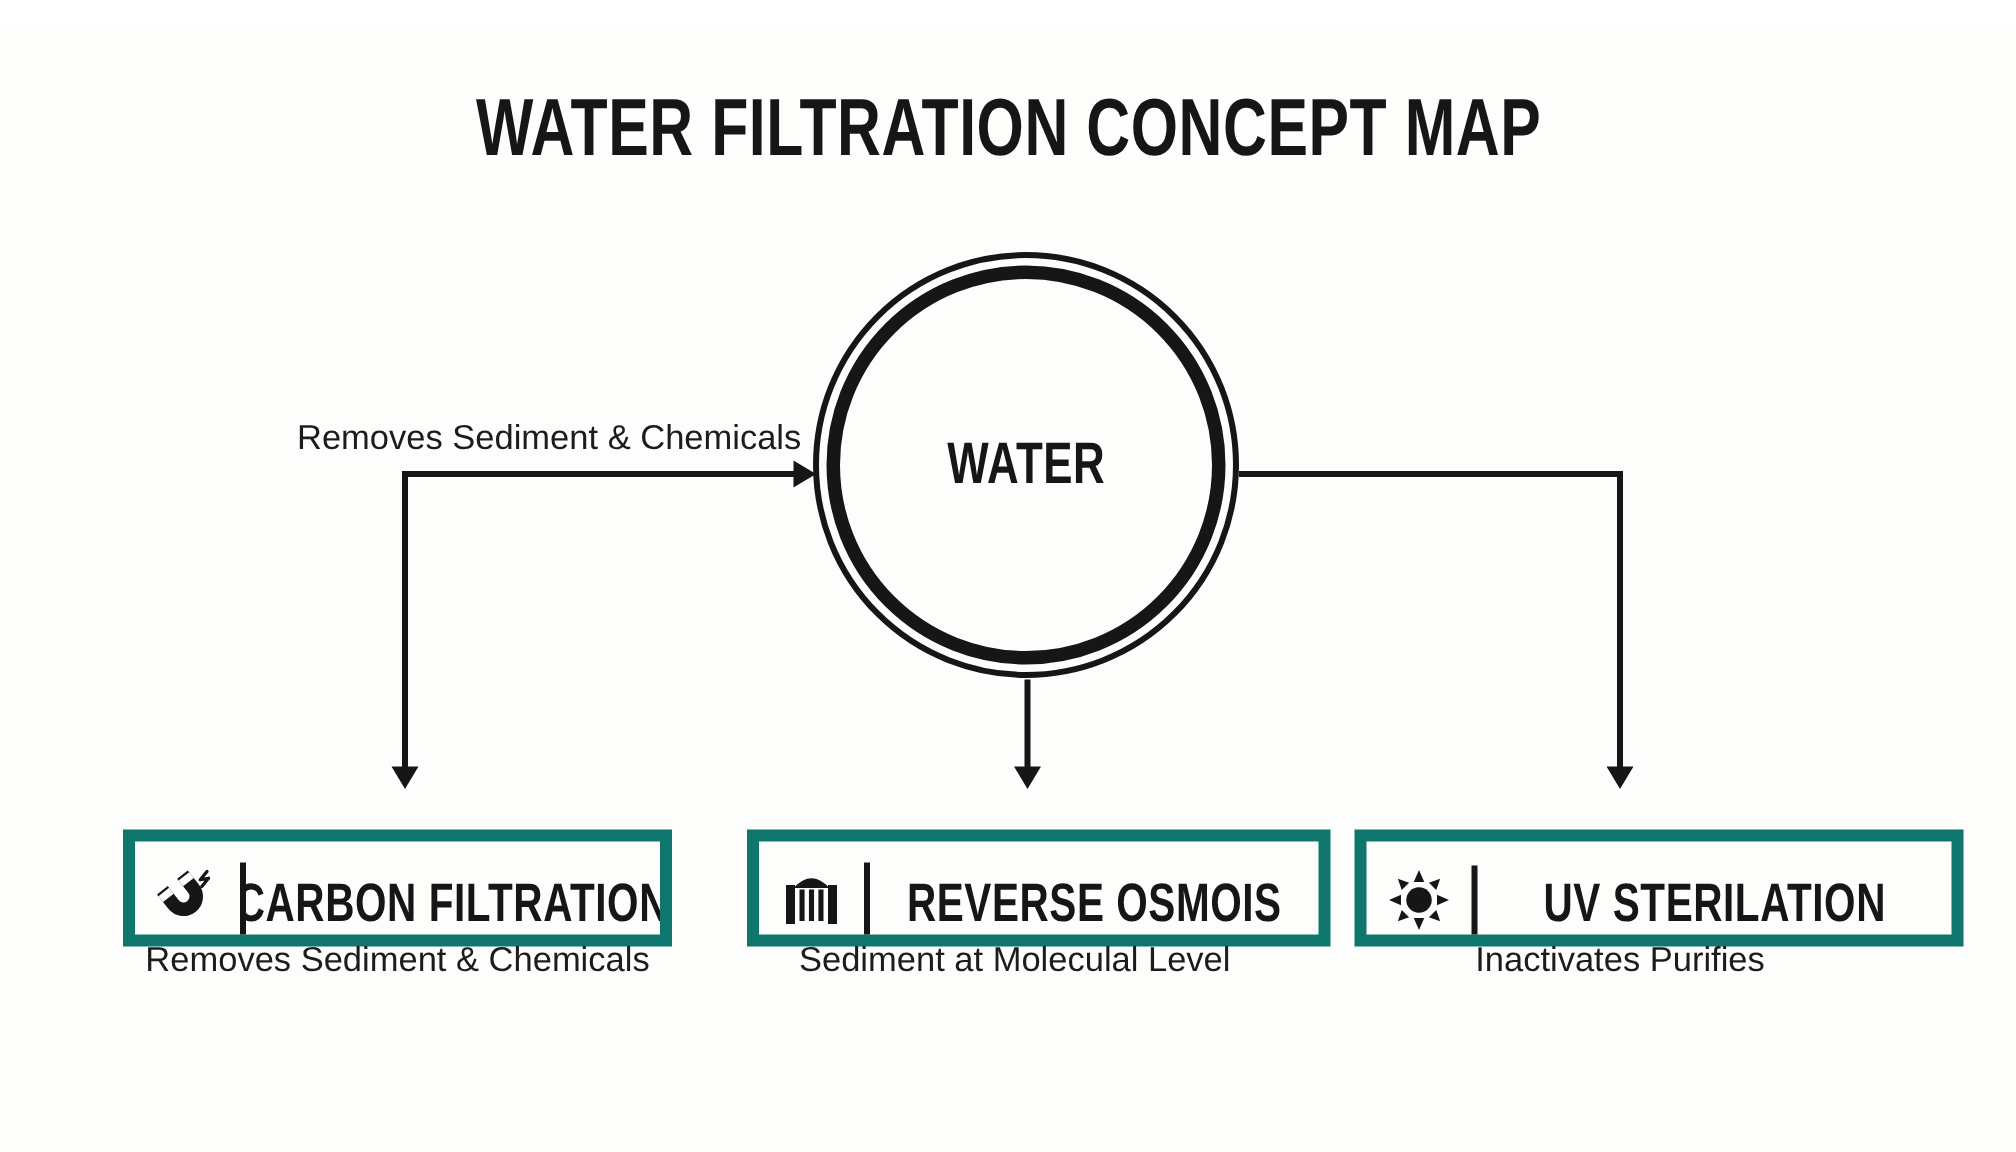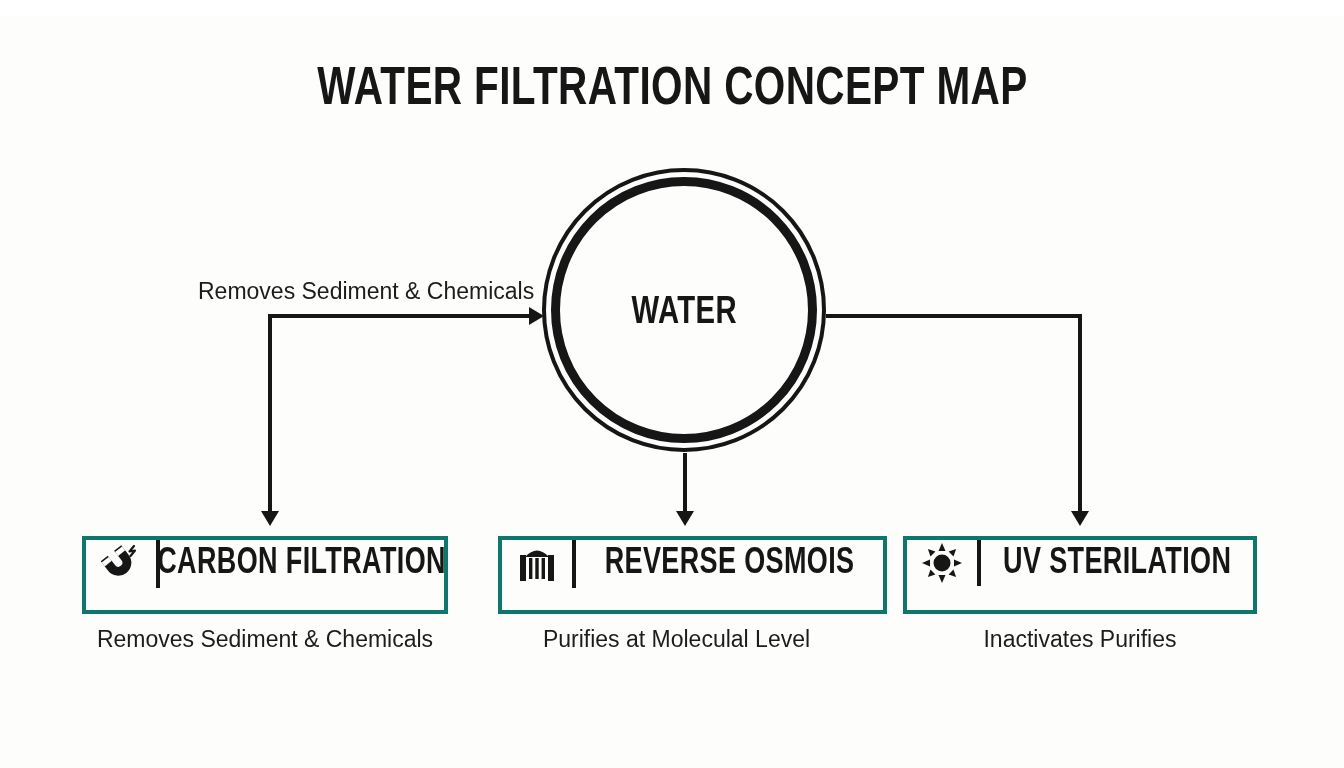--- a/index.html
+++ b/index.html
@@ -37,37 +37,37 @@
   .arrow-down {
     position:absolute; width:0; height:0;
     border-left:9px solid transparent; border-right:9px solid transparent;
     border-top:15px solid #161616;
   }
   .edge-label {
     position:absolute; left:198px; top:262px; font-size:23px; color:#1c1c1c;
   }
   
   .node-box {
-    position:absolute; top:520px; height:78px;
-    border:4px solid #0f766e; display:flex; align-items:flex-start; background:transparent;
+    position:absolute; top:537px; height:78px;
+    border:8px solid #0f766e; display:flex; align-items:flex-end; background:transparent;
   }
   .icon-cell {
     width:74px; flex:none; border-right:4px solid #161616;
     display:flex; align-items:center; justify-content:center;
   }
   .label-cell {
     flex:1; display:flex; align-items:center; justify-content:center;
     font-size:36px; color:#161616; overflow:hidden;
   }
   .caption {
     position:absolute; top:610px; font-size:23px; color:#1c1c1c; text-align:center;
   }
   #box-carbon { left:82px;  width:366px; }
   #box-ro     { left:498px; width:389px; }
-  #box-uv     { left:903px; width:354px; }
+  #box-uv     { left:903px; width:406px; }
   #caption-carbon { left:82px;  width:366px; }
   #caption-ro     { left:498px; width:357px; }
   #caption-uv     { left:903px; width:354px; }
 </style>
 </head>
 <body>
 
 <div class="stage">
 
   <div class="title">
@@ -121,21 +121,21 @@
         <rect x="35" y="15" width="6" height="26" fill="#161616"></rect>
         <rect x="16" y="18" width="3.4" height="21" fill="#161616"></rect>
         <rect x="22.3" y="18" width="3.4" height="21" fill="#161616"></rect>
         <rect x="28.6" y="18" width="3.4" height="21" fill="#161616"></rect>
       </svg>
     </div>
     <div class="label-cell">
       <span class="condensed">REVERSE OSMOIS</span>
     </div>
   </div>
-  <div class="caption" id="caption-ro">Purifies at Moleculal Level</div>
+  <div class="caption" id="caption-ro">Sediment at Moleculal Level</div>
 
   <div class="node-box" id="box-uv">
     <div class="icon-cell">
       <svg width="46" height="46" viewBox="0 0 46 46">
         <circle cx="23" cy="23" r="8.5" fill="#161616"></circle>
         <g fill="#161616">
           <polygon points="23,3 26.5,11 19.5,11"></polygon>
           <polygon points="23,43 26.5,35 19.5,35"></polygon>
           <polygon points="3,23 11,19.5 11,26.5"></polygon>
           <polygon points="43,23 35,19.5 35,26.5"></polygon>

